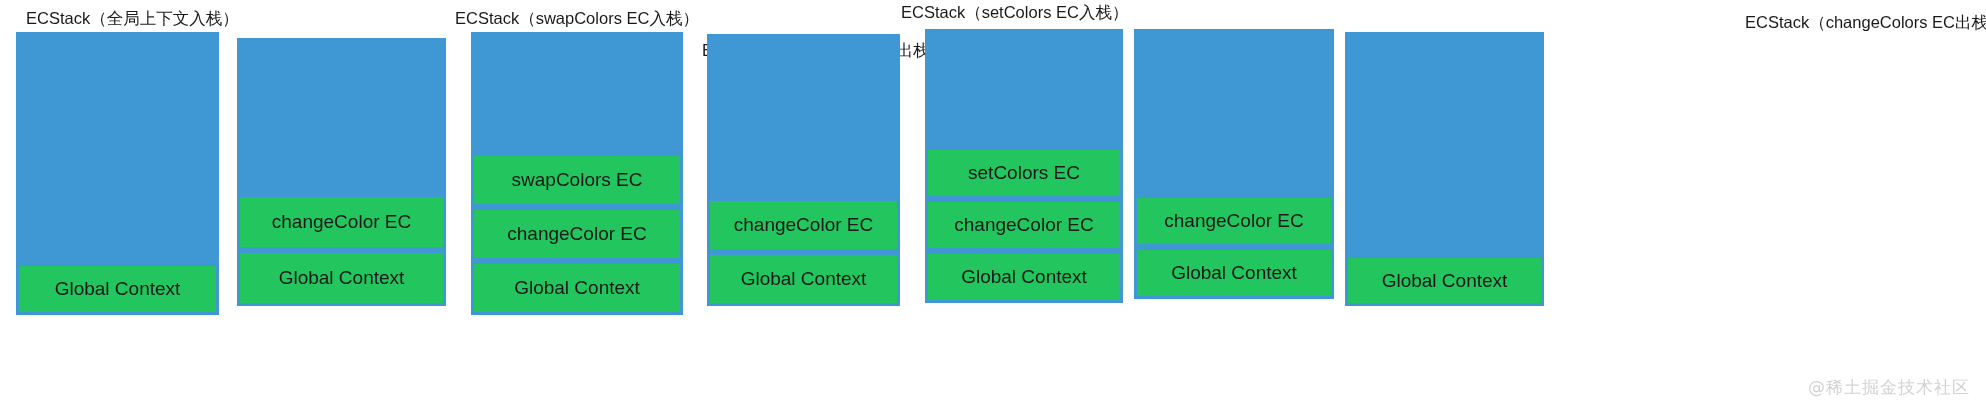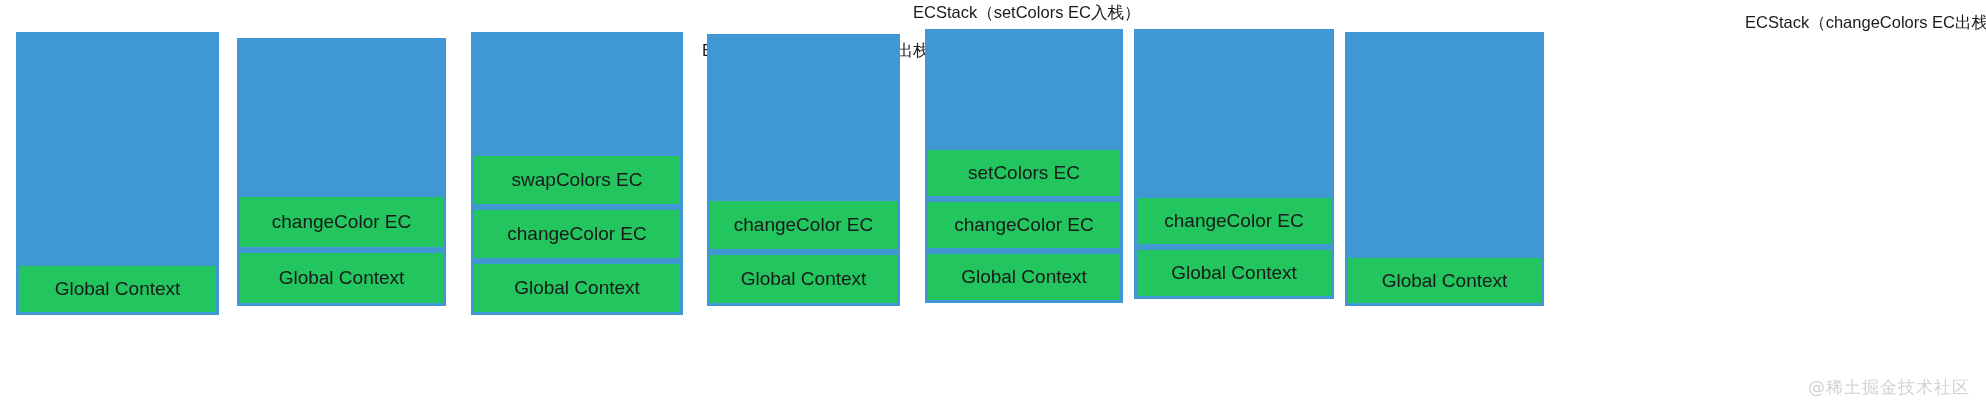--- a/index.html
+++ b/index.html
@@ -67,54 +67,56 @@
     font-size: 17px;
     white-space: nowrap;
     font-family: "DejaVu Sans", "Liberation Sans", sans-serif;
     letter-spacing: 1px;
   }
 </style>
 </head>
 <body>
 
 <div id="canvas">
+    <div class="col-label" style="left: 26px; top: 10px;">ECStack（全局上下文入栈）</div>
     <div class="stack" style="left: 16px; top: 32px; width: 203px; height: 283px;">
       <div class="frame" style="height: 52px;">
         <span class="frame-label">Global Context</span>
       </div>
     </div>
     <div class="stack" style="left: 237px; top: 38px; width: 209px; height: 268px;">
       <div class="frame" style="height: 56px;">
         <span class="frame-label">changeColor EC</span>
       </div>
       <div class="frame" style="height: 56px;">
         <span class="frame-label">Global Context</span>
       </div>
     </div>
+    <div class="col-label" style="left: 455px; top: 10px;">ECStack（swapColors EC入栈）</div>
     <div class="stack" style="left: 471px; top: 32px; width: 212px; height: 283px;">
       <div class="frame" style="height: 54px;">
         <span class="frame-label">swapColors EC</span>
       </div>
       <div class="frame" style="height: 54px;">
         <span class="frame-label">changeColor EC</span>
       </div>
       <div class="frame" style="height: 54px;">
         <span class="frame-label">Global Context</span>
       </div>
     </div>
     <div class="col-label" style="left: 702px; top: 10px; margin-top: 32px;">ECStack（swapColors EC出栈）</div>
     <div class="stack" style="left: 707px; top: 34px; width: 193px; height: 272px;">
       <div class="frame" style="height: 54px;">
         <span class="frame-label">changeColor EC</span>
       </div>
       <div class="frame" style="height: 54px;">
         <span class="frame-label">Global Context</span>
       </div>
     </div>
-    <div class="col-label" style="left: 901px; top: 4px; margin-left: 12px;">ECStack（setColors EC入栈）</div>
+    <div class="col-label" style="left: 901px; top: 4px;">ECStack（setColors EC入栈）</div>
     <div class="stack" style="left: 925px; top: 29px; width: 198px; height: 274px;">
       <div class="frame" style="height: 52px;">
         <span class="frame-label">setColors EC</span>
       </div>
       <div class="frame" style="height: 52px;">
         <span class="frame-label">changeColor EC</span>
       </div>
       <div class="frame" style="height: 52px;">
         <span class="frame-label">Global Context</span>
       </div>

